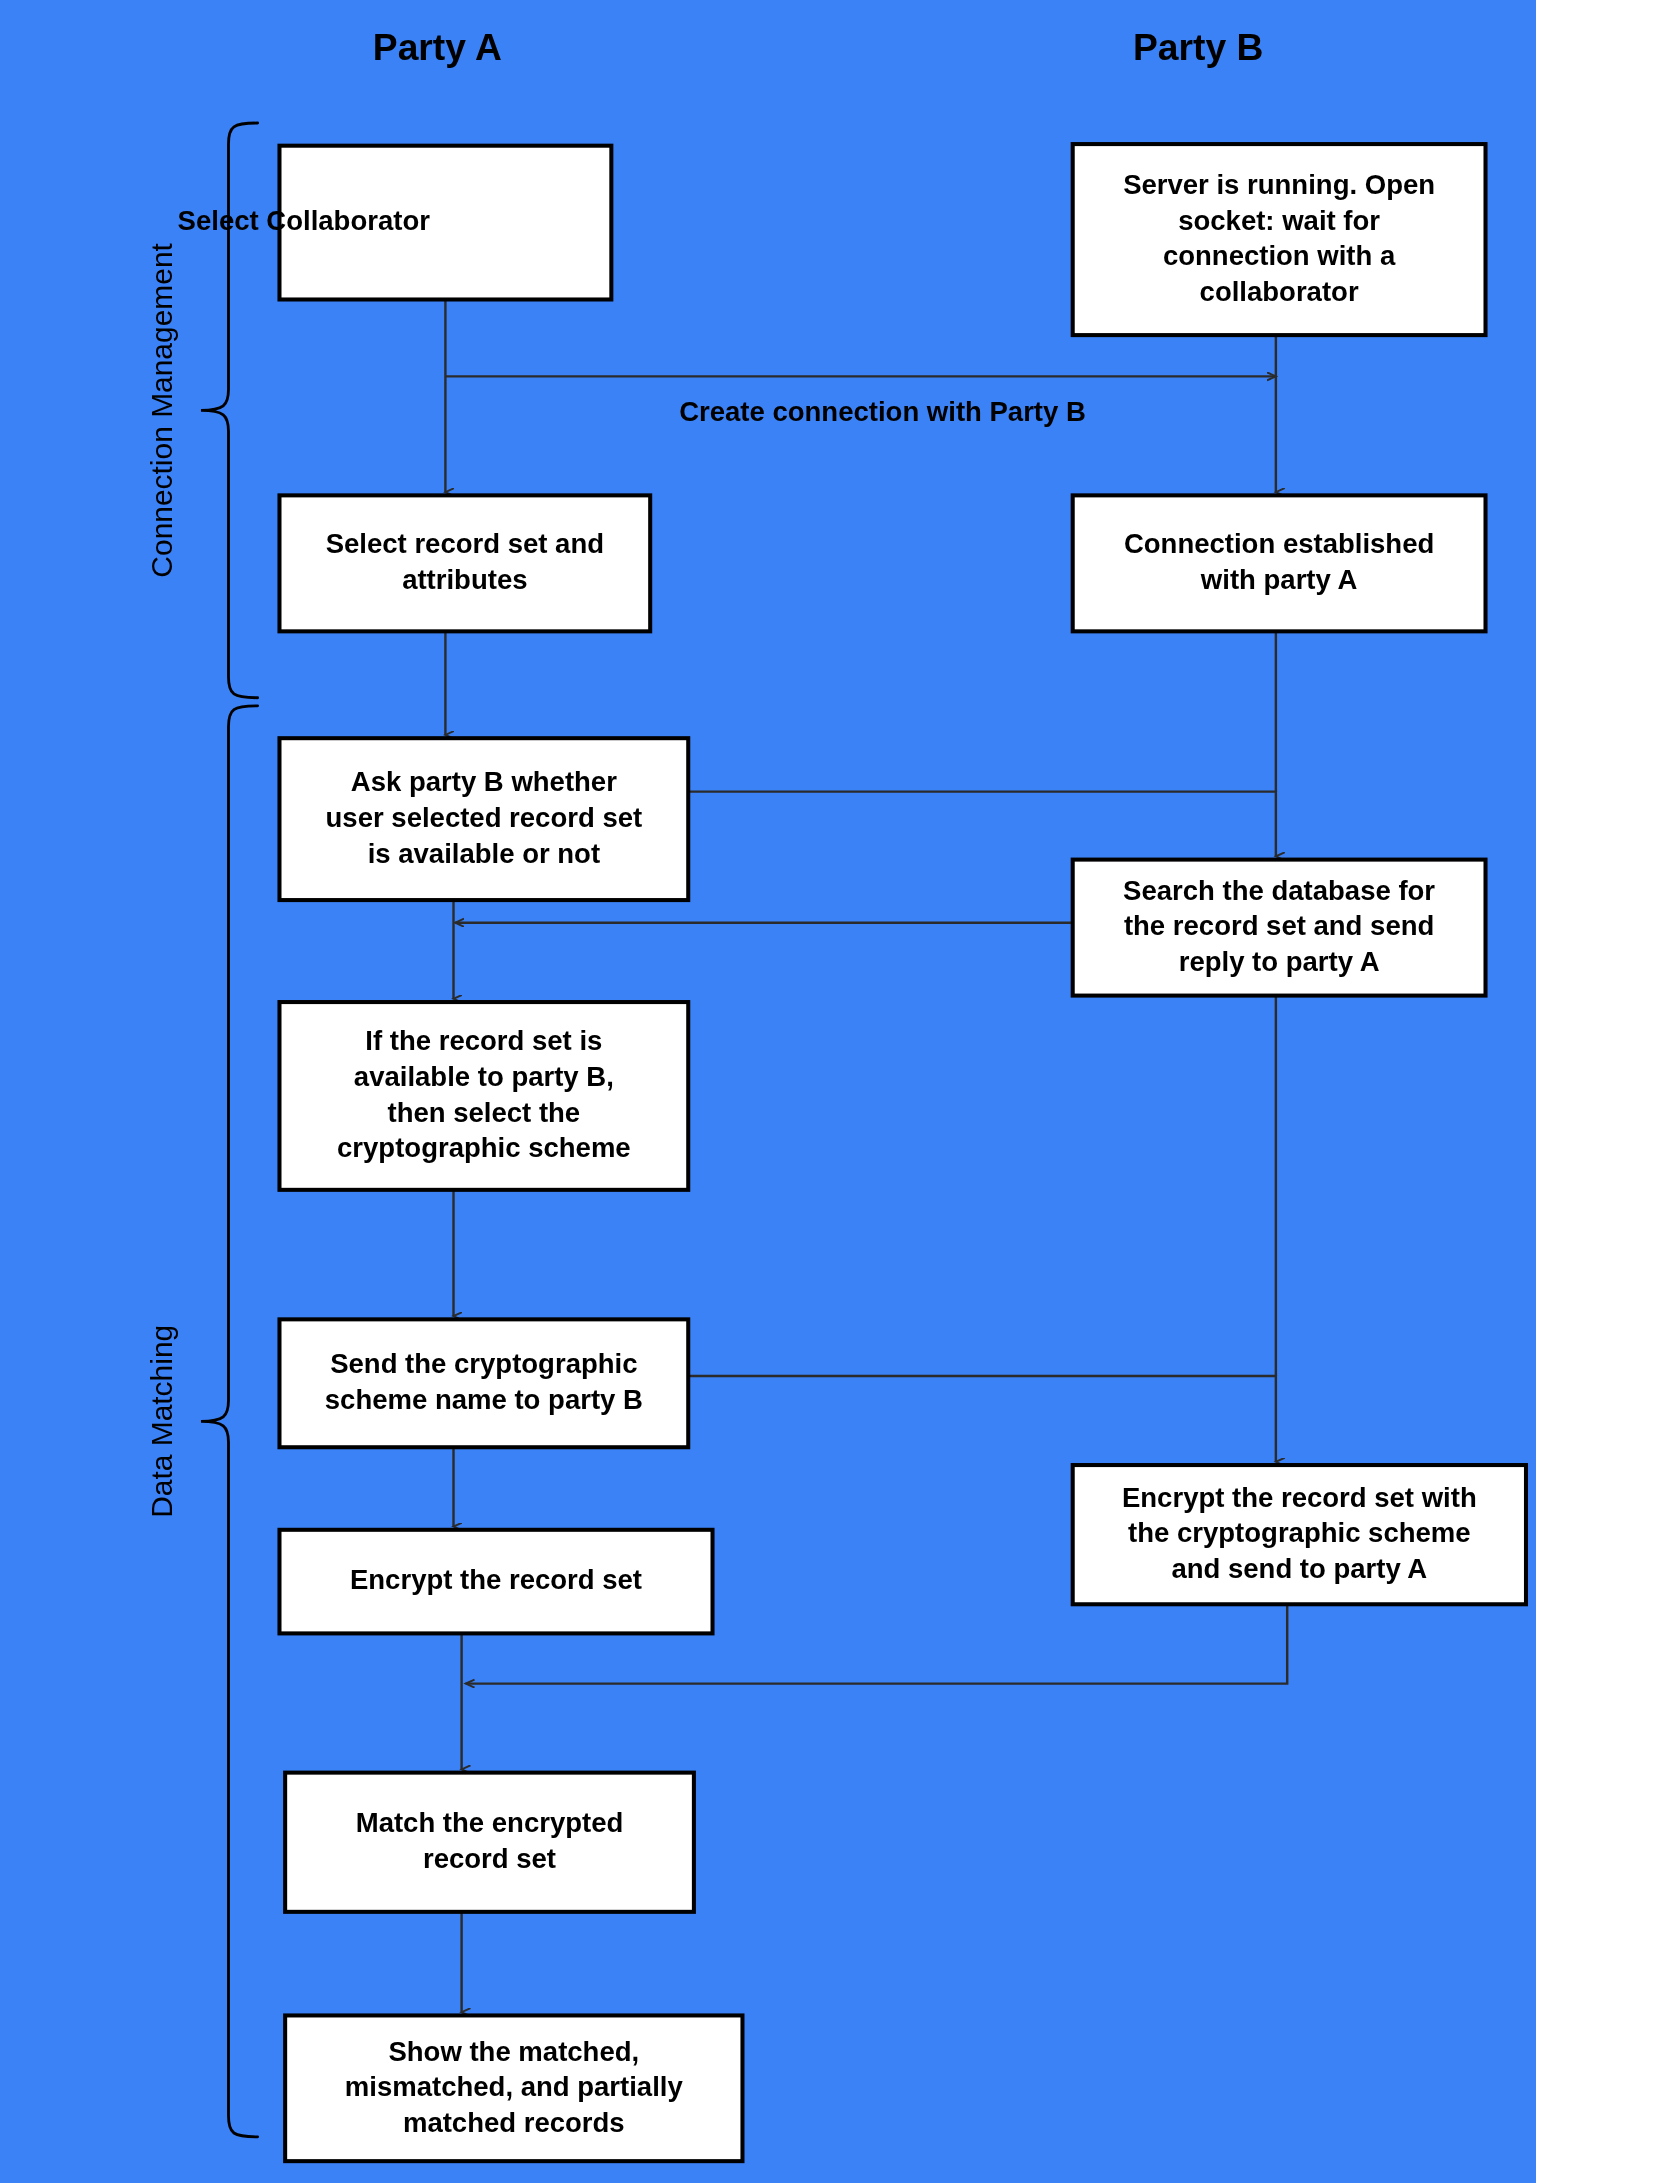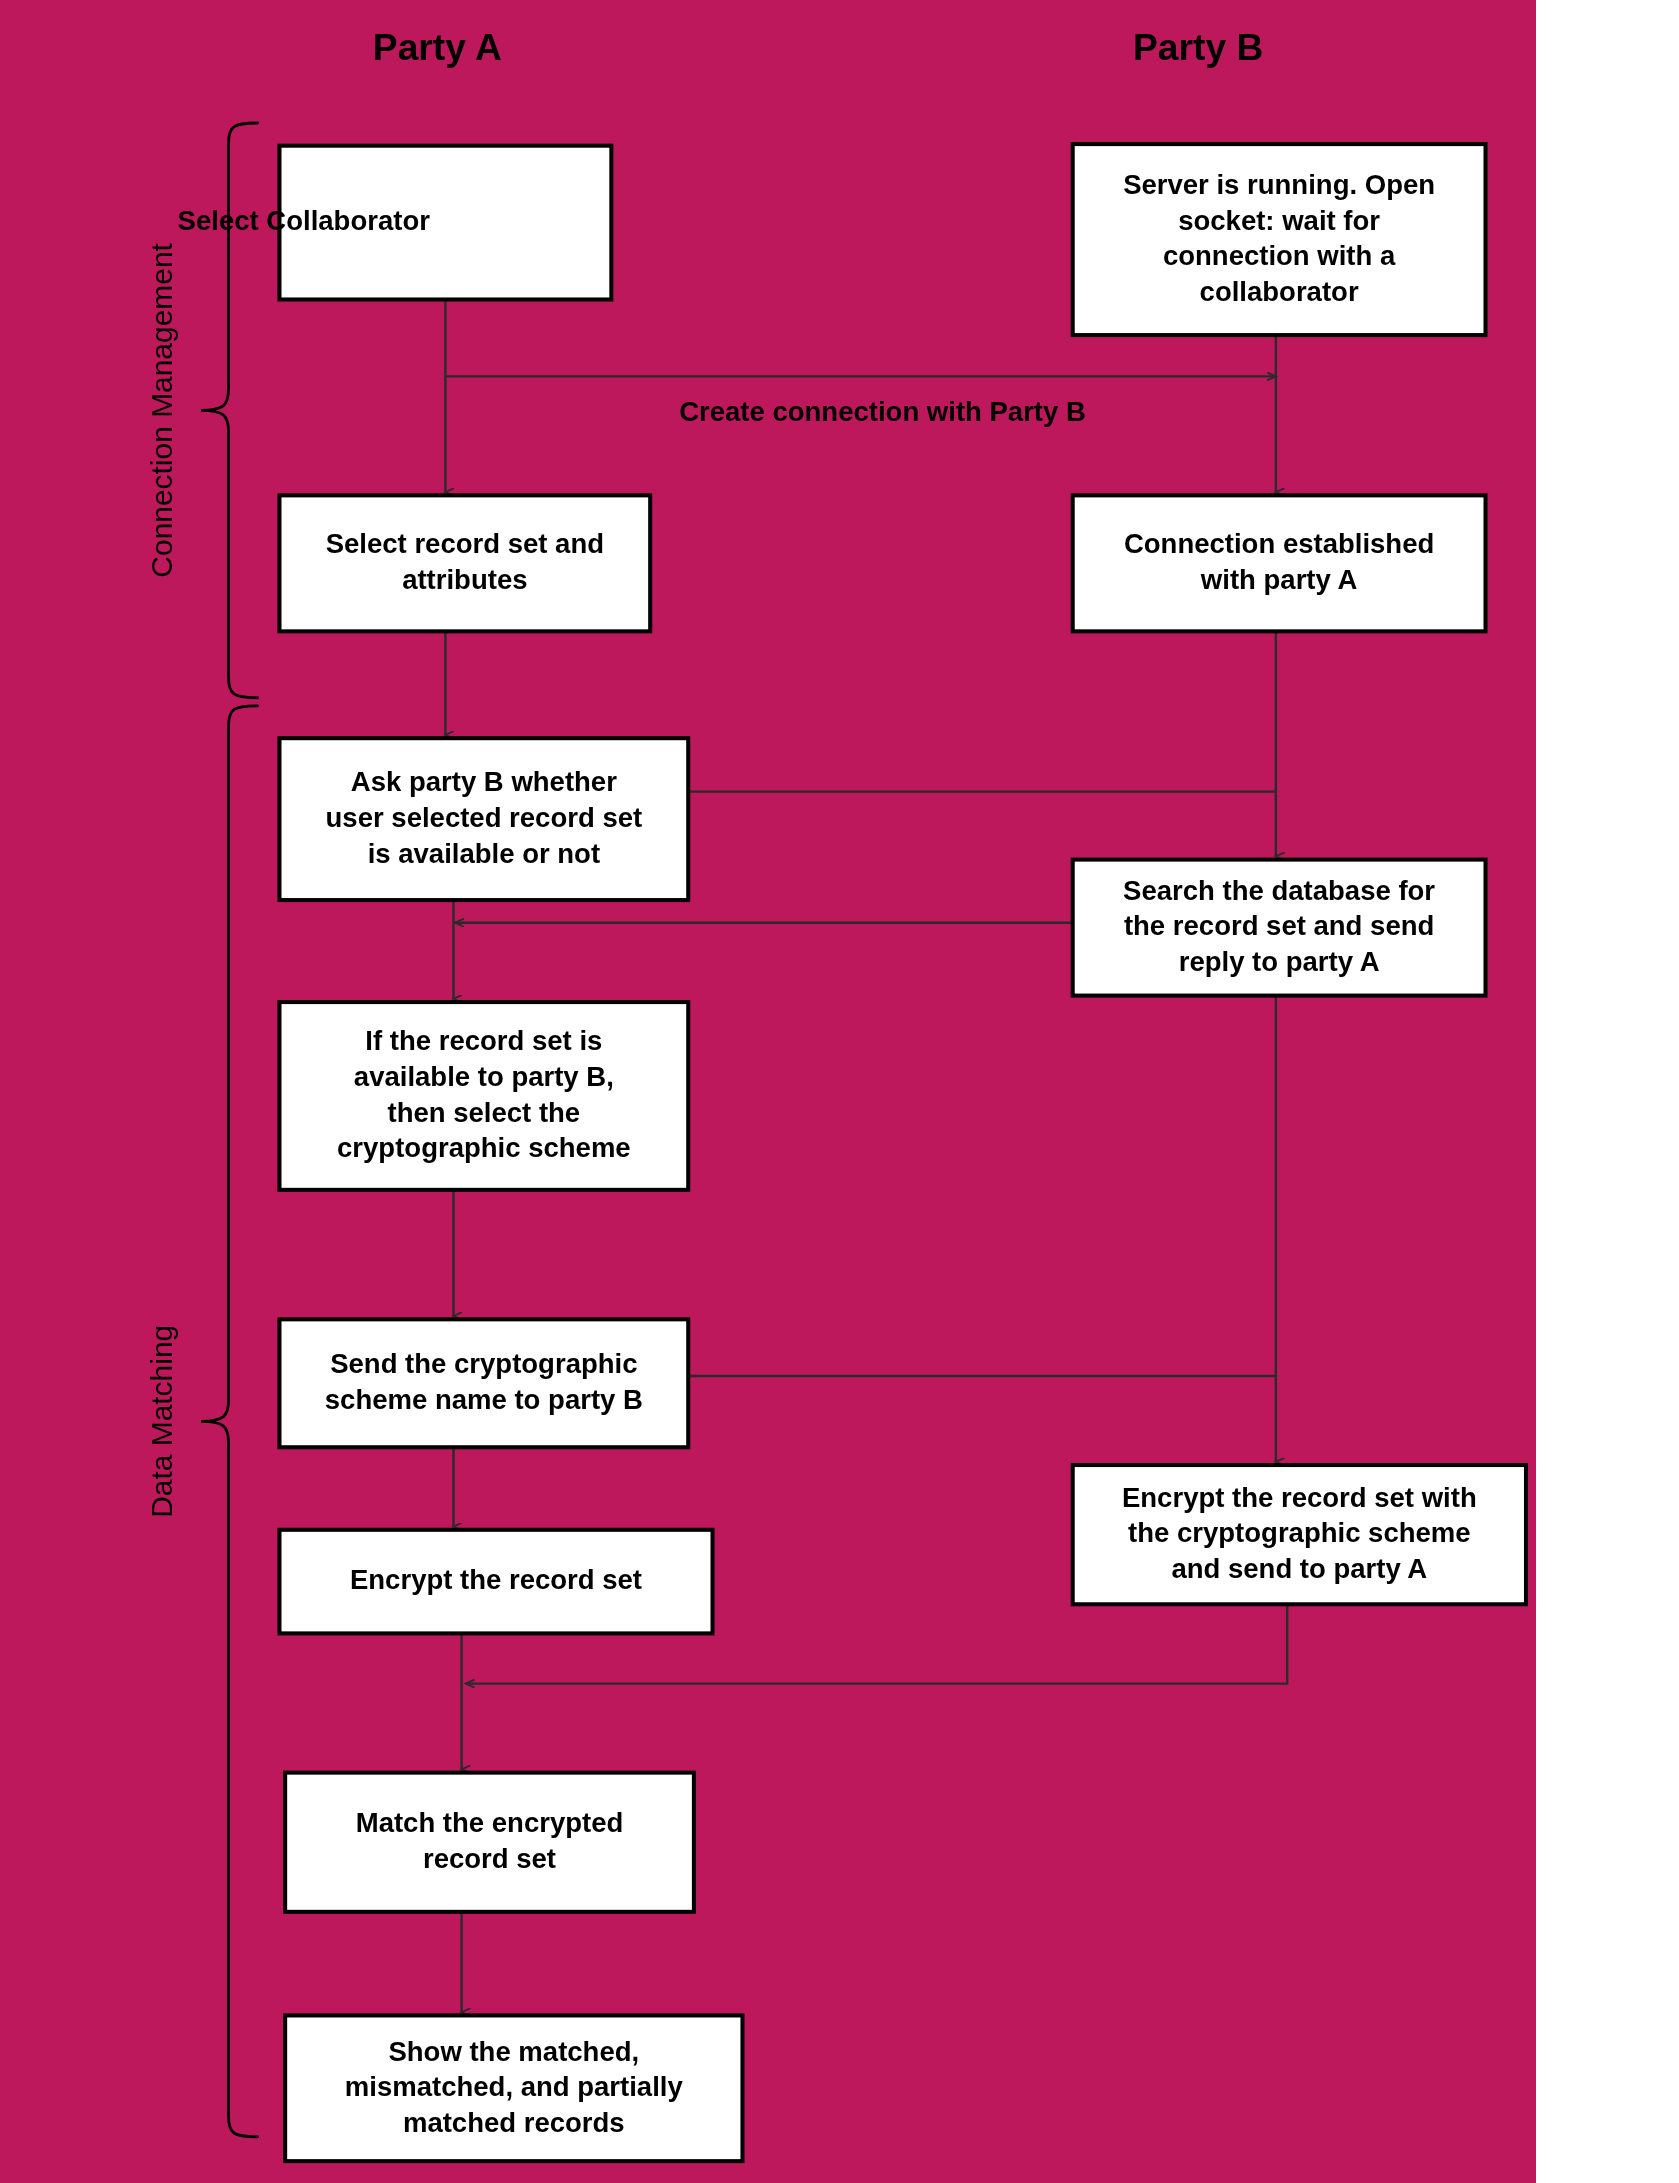--- a/index.html
+++ b/index.html
@@ -7,21 +7,21 @@
     padding: 0;
     background: #ffffff;
   }
   body {
     font-family: "Liberation Sans", sans-serif;
   }
   #diagram-root {
     position: relative;
     width: 1536px;
     height: 2183px;
-    background: #be185d;
+    background: #3b82f6;
     overflow: hidden;
     text-align: right;
   }
   svg.flow {
     position: absolute;
     left: 0;
     top: 0;
     width: 1680px;
     height: 2183px;
   }

